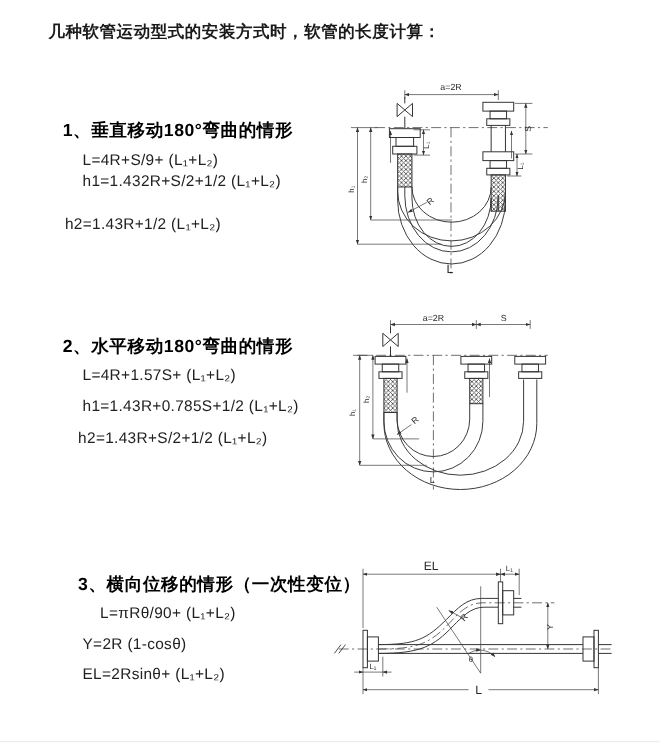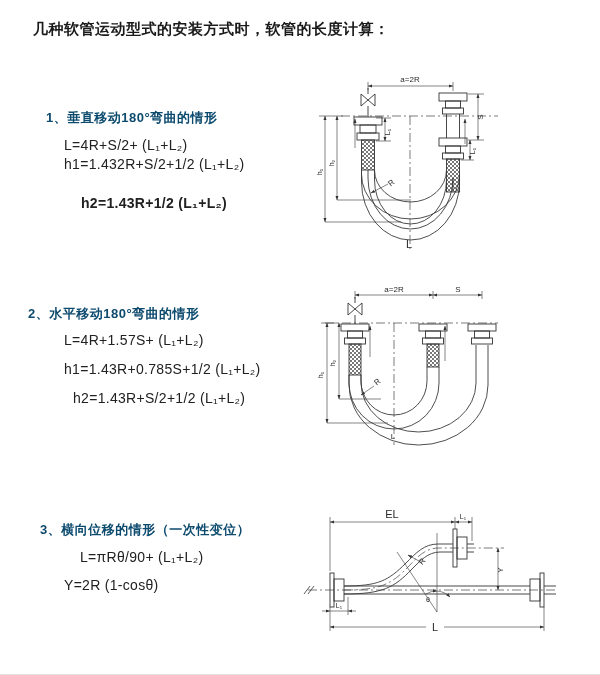--- a/index.html
+++ b/index.html
@@ -1,50 +1,51 @@
 <!DOCTYPE html>
 <html><head>
 <meta charset="utf-8">
 <style>
   html,body{margin:0;padding:0;background:#ffffff;}
   .page{
     position:relative;width:600px;height:675px;background:#ffffff;overflow:hidden;
     font-family:"Liberation Sans","DejaVu Sans",sans-serif;color:#1f1f1f;
   }
-  .abs{position:absolute;white-space:nowrap;}
+  .abs{position:absolute;white-space:nowrap;margin-left:11px;}
   .title{font-size:15px;font-weight:bold;letter-spacing:0.5px;color:#1a1a1a;}
-  .sec-heading{font-size:13px;font-weight:bold;letter-spacing:0.5px;color:#0c4a6e;}
+  .sec-heading{font-size:16px;font-weight:bold;letter-spacing:0.5px;color:#000000;}
   .formula{font-size:14px;font-weight:normal;letter-spacing:0.3px;color:#212121;}
   svg{position:absolute;overflow:visible;}
   svg text{font-family:"Liberation Sans","DejaVu Sans",sans-serif;fill:#2a2a2a;}
   .lbl-sm{font-size:7px;}
   .lbl-md{font-size:8px;}
   .lbl-lg{font-size:11px;}
   .edge-line{position:absolute;left:0;right:0;bottom:0;height:1px;background:#e2e2e2;}
 </style>
 </head>
 <body>
 
 <div class="page">
 
   <div class="abs title" style="left:33px;top:20px;">几种软管运动型式的安装方式时，软管的长度计算：</div>
 
   <div class="abs sec-heading" style="left:46px;top:109px;">1、垂直移动180°弯曲的情形</div>
-  <div class="abs formula" style="left:64px;top:137px;">L=4R+S/2+ (L₁+L₂)</div>
+  <div class="abs formula" style="left:64px;top:137px;">L=4R+S/9+ (L₁+L₂)</div>
   <div class="abs formula" style="left:64px;top:156px;">h1=1.432R+S/2+1/2 (L₁+L₂)</div>
-  <div class="abs formula" style="left:81px;top:195px;font-weight:bold;">h2=1.43R+1/2 (L₁+L₂)</div>
-
-  <div class="abs sec-heading" style="left:28px;top:305px;">2、水平移动180°弯曲的情形</div>
+  <div class="abs formula" style="left:48px;top:195px;">h2=1.43R+1/2 (L₁+L₂)</div>
+
+  <div class="abs sec-heading" style="left:46px;top:305px;">2、水平移动180°弯曲的情形</div>
   <div class="abs formula" style="left:64px;top:332px;text-align:right;">L=4R+1.57S+ (L₁+L₂)</div>
   <div class="abs formula" style="left:64px;top:361px;">h1=1.43R+0.785S+1/2 (L₁+L₂)</div>
-  <div class="abs formula" style="left:73px;top:390px;">h2=1.43R+S/2+1/2 (L₁+L₂)</div>
-
-  <div class="abs sec-heading" style="left:40px;top:521px;">3、横向位移的情形（一次性变位）</div>
+  <div class="abs formula" style="left:60px;top:390px;">h2=1.43R+S/2+1/2 (L₁+L₂)</div>
+
+  <div class="abs sec-heading" style="left:60px;top:521px;">3、横向位移的情形（一次性变位）</div>
   <div class="abs formula" style="left:80px;top:549px;">L=πRθ/90+ (L₁+L₂)</div>
   <div class="abs formula" style="left:64px;top:577px;text-align:center;">Y=2R (1-cosθ)</div>
+  <div class="abs formula" style="left:64px;top:604px;">EL=2Rsinθ+ (L₁+L₂)</div>
 
   <svg style="left:313px;top:70px;" width="285" height="195" viewBox="0 0 285 195">
     <defs>
       <marker id="ar1" viewBox="0 0 10 10" refX="9" refY="5" markerWidth="7.5" markerHeight="7.5" orient="auto-start-reverse">
         <path d="M0,1.6 L9.5,5 L0,8.4 z" fill="#333"></path>
       </marker>
       <pattern id="hx1" width="4" height="4" patternUnits="userSpaceOnUse">
         <line x1="0" y1="0" x2="4" y2="4" stroke="#555" stroke-width="0.8"></line>
         <line x1="4" y1="0" x2="0" y2="4" stroke="#555" stroke-width="0.8"></line>
       </pattern>

